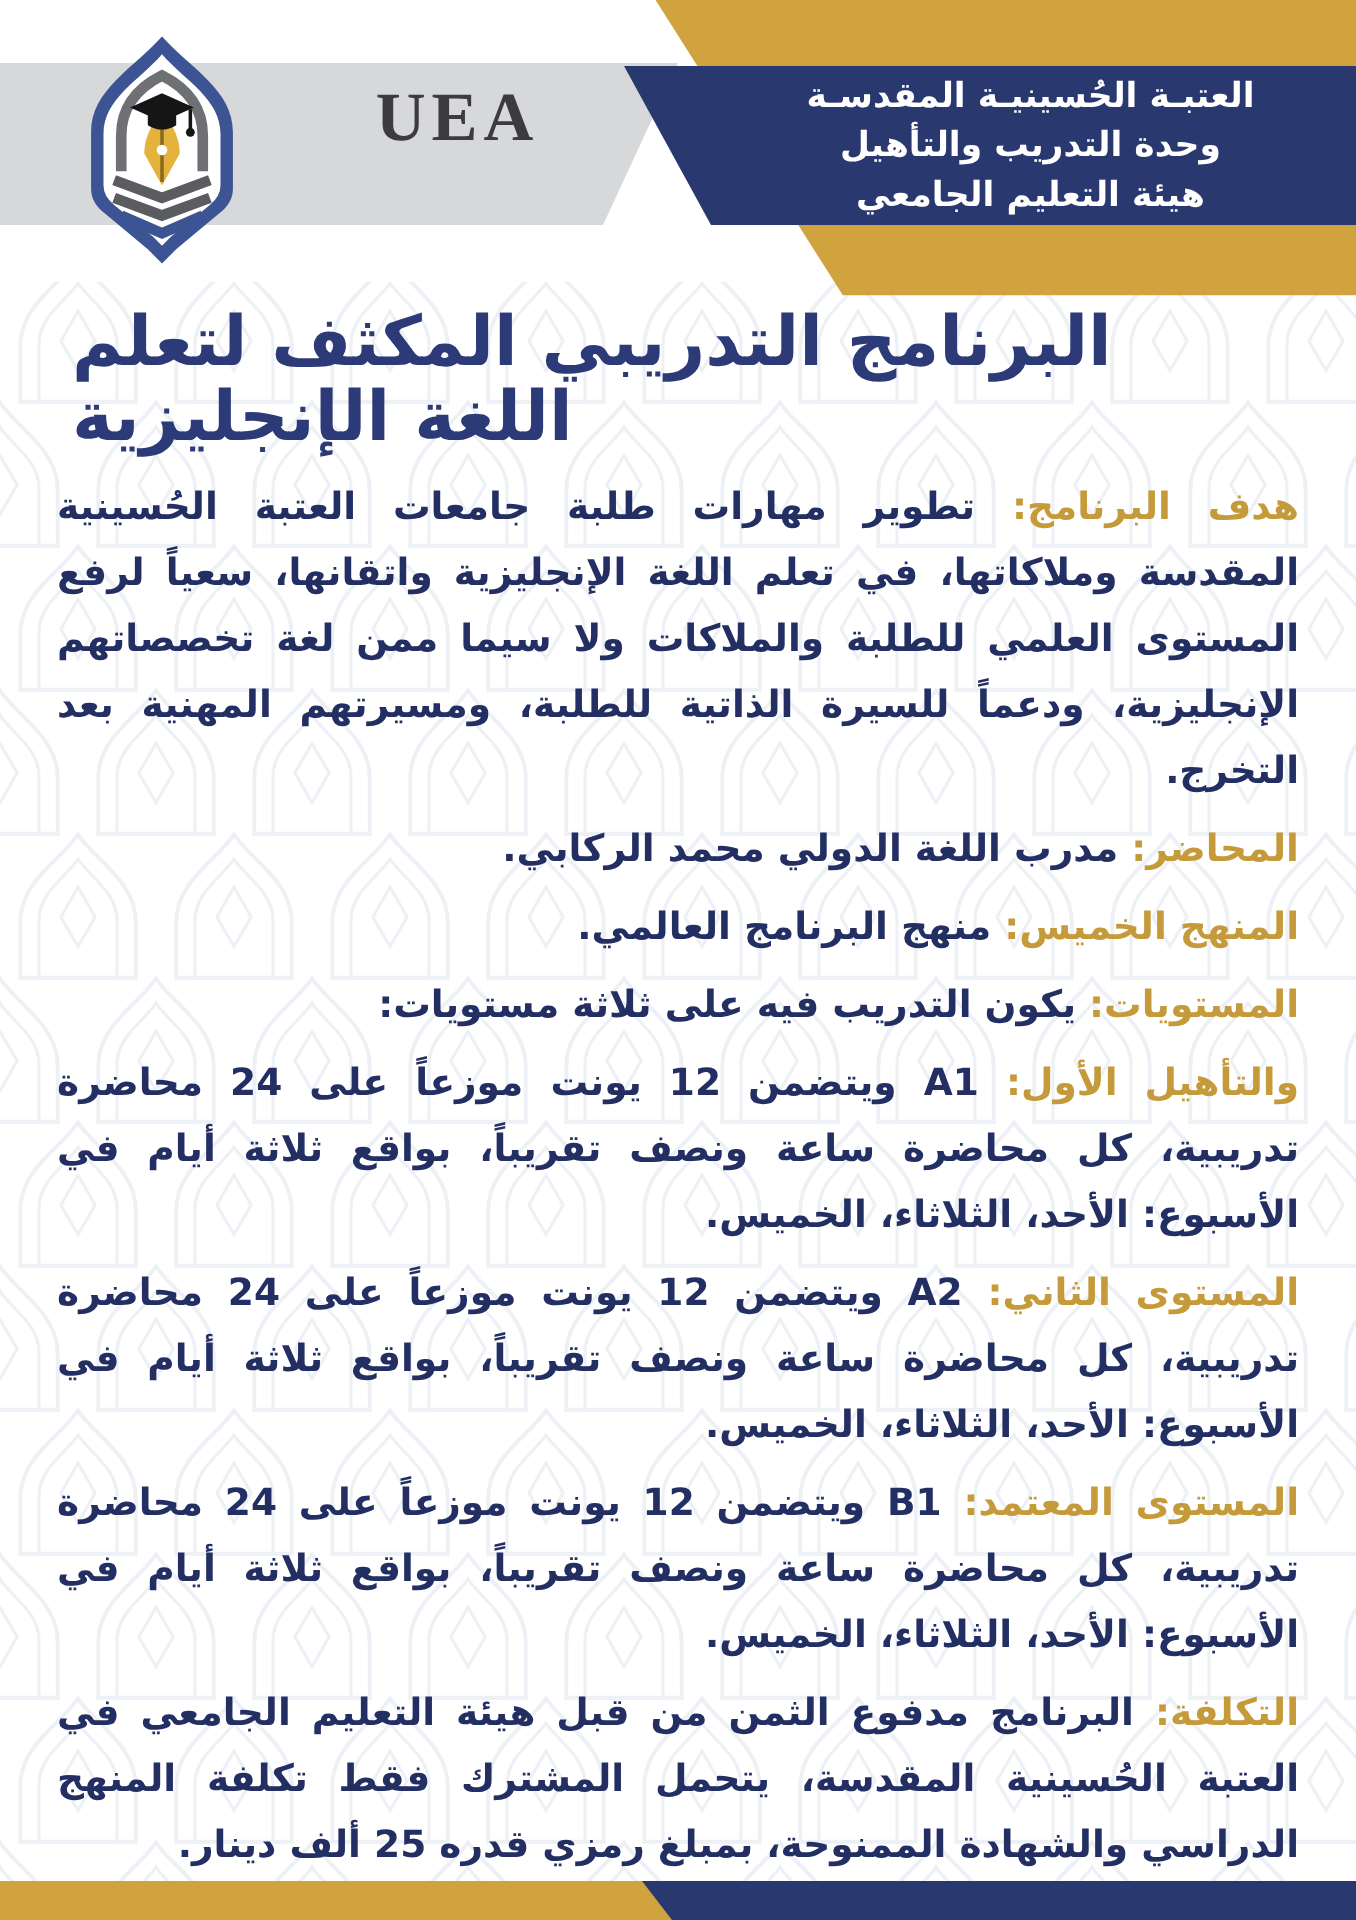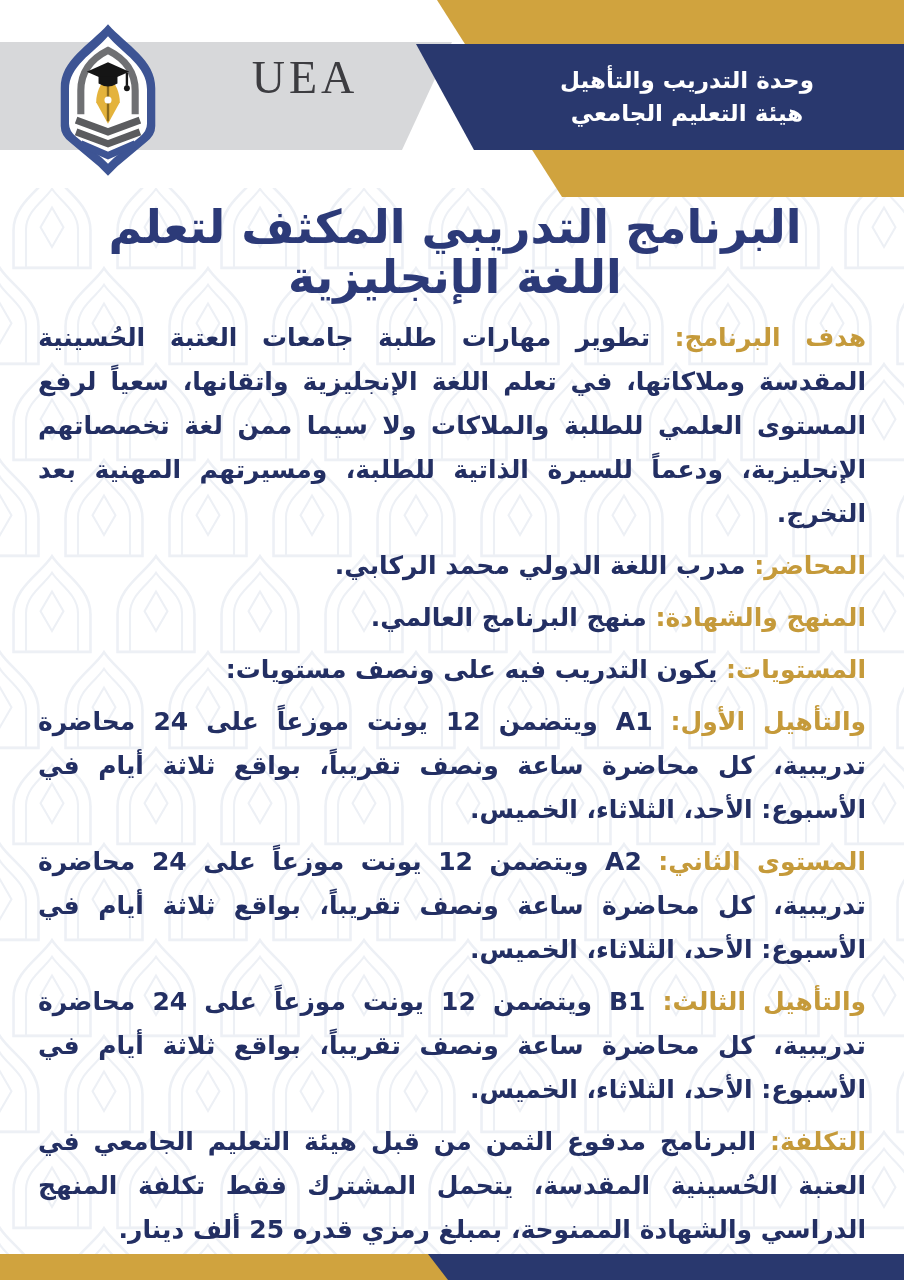--- a/index.html
+++ b/index.html
@@ -39,26 +39,26 @@
     padding-left:90px;box-sizing:border-box;
     direction:rtl;
     font-size:23px;font-weight:700;line-height:33px;
   }
   .logo-badge{position:absolute;left:28px;top:22px;width:160px;height:156px;}
   .logo-text{
     position:absolute;left:190px;top:52px;width:230px;height:92px;
     text-align:center;color:#3c3c40;
     font-family:"Liberation Serif", serif;
   }
-  .uea-abbr{font-size:46px;font-weight:400;letter-spacing:4px;line-height:52px;}
+  .uea-abbr{font-size:46px;font-weight:700;letter-spacing:4px;line-height:52px;}
   .uea-name{font-size:17.5px;font-weight:700;line-height:24px;}
   
   .title{
     position:absolute;top:202px;left:48px;right:42px;margin:0;
-    direction:rtl;text-align:center;
+    direction:rtl;text-align:left;
     font-size:46px;line-height:50px;font-weight:700;
     color:var(--title-navy,#2c3a78);
     letter-spacing:-1px;
   }
   
   .body-text{
     position:absolute;top:316px;left:38px;right:38px;
     direction:rtl;text-align:justify;
     font-size:25px;line-height:44px;font-weight:700;
     color:var(--text-navy,#232f63);
@@ -650,20 +650,21 @@
           <path d="M50 38 L61 57 L50 76 L39 57 Z" fill="none" stroke="currentColor" stroke-width="2"></path>
         </svg></div>
     </div>
 
   <div class="header">
     <div class="gold-ribbon"></div>
     <div class="gray-band"></div>
 
     <div class="navy-band">
       <div id="org-lines">
+          <div>العتبـة الحُسينيـة المقدسـة</div>
           <div>وحدة التدريب والتأهيل</div>
           <div>هيئة التعليم الجامعي</div>
         </div>
     </div>
 
     <div class="logo-badge">
       <svg viewBox="0 0 120 132" width="160" height="156" aria-hidden="true">
 
         <path d="M60 2 C44 20 20 32 20 56 L20 88 Q20 96 28 102 L52 122 L60 130 L68 122 L92 102 Q100 96 100 88 L100 56 C100 32 76 20 60 2 Z" fill="#3d5494"></path>
         <path d="M60 12 C47 27 27 37 27 57 L27 86 Q27 92 33 97 L55 115 L60 120 L65 115 L87 97 Q93 92 93 86 L93 57 C93 37 73 27 60 12 Z" fill="#ffffff"></path>
@@ -688,25 +689,25 @@
     <div class="logo-text">
       <div class="uea-abbr">UEA</div>
     </div>
   </div>
 
   <h1 class="title">البرنامج التدريبي المكثف لتعلم اللغة الإنجليزية</h1>
 
   <div class="body-text" id="body-text">
       <p><span class="seg-gold">هدف البرنامج: </span><span class="seg-navy">تطوير مهارات طلبة جامعات العتبة الحُسينية المقدسة وملاكاتها، في تعلم اللغة الإنجليزية واتقانها، سعياً لرفع المستوى العلمي للطلبة والملاكات ولا سيما ممن لغة تخصصاتهم الإنجليزية، ودعماً للسيرة الذاتية للطلبة، ومسيرتهم المهنية بعد التخرج.</span></p>
       <p><span class="seg-gold">المحاضر: </span><span class="seg-navy">مدرب اللغة الدولي محمد الركابي.</span></p>
-      <p><span class="seg-gold">المنهج والشهادة: </span><span class="seg-navy">منهج البرنامج العالمي.</span></p>
-      <p><span class="seg-gold">المستويات: </span><span class="seg-navy">يكون التدريب فيه على ونصف مستويات:</span></p>
+      <p><span class="seg-gold">المنهج الخميس: </span><span class="seg-navy">منهج البرنامج العالمي.</span></p>
+      <p><span class="seg-gold">المستويات: </span><span class="seg-navy">يكون التدريب فيه على ثلاثة مستويات:</span></p>
       <p><span class="seg-gold">والتأهيل الأول: </span><span class="seg-navy">A1 ويتضمن 12 يونت موزعاً على 24 محاضرة تدريبية، كل محاضرة ساعة ونصف تقريباً، بواقع ثلاثة أيام في الأسبوع: الأحد، الثلاثاء، الخميس.</span></p>
       <p><span class="seg-gold">المستوى الثاني: </span><span class="seg-navy">A2 ويتضمن 12 يونت موزعاً على 24 محاضرة تدريبية، كل محاضرة ساعة ونصف تقريباً، بواقع ثلاثة أيام في الأسبوع: الأحد، الثلاثاء، الخميس.</span></p>
-      <p><span class="seg-gold">والتأهيل الثالث: </span><span class="seg-navy">B1 ويتضمن 12 يونت موزعاً على 24 محاضرة تدريبية، كل محاضرة ساعة ونصف تقريباً، بواقع ثلاثة أيام في الأسبوع: الأحد، الثلاثاء، الخميس.</span></p>
+      <p><span class="seg-gold">المستوى المعتمد: </span><span class="seg-navy">B1 ويتضمن 12 يونت موزعاً على 24 محاضرة تدريبية، كل محاضرة ساعة ونصف تقريباً، بواقع ثلاثة أيام في الأسبوع: الأحد، الثلاثاء، الخميس.</span></p>
       <p><span class="seg-gold">التكلفة: </span><span class="seg-navy">البرنامج مدفوع الثمن من قبل هيئة التعليم الجامعي في العتبة الحُسينية المقدسة، يتحمل المشترك فقط تكلفة المنهج الدراسي والشهادة الممنوحة، بمبلغ رمزي قدره 25 ألف دينار.</span></p>
     </div>
 
   <div class="footer">
     <div class="footer-navy"></div>
   </div>
 
 </div>
 
 </body></html>

